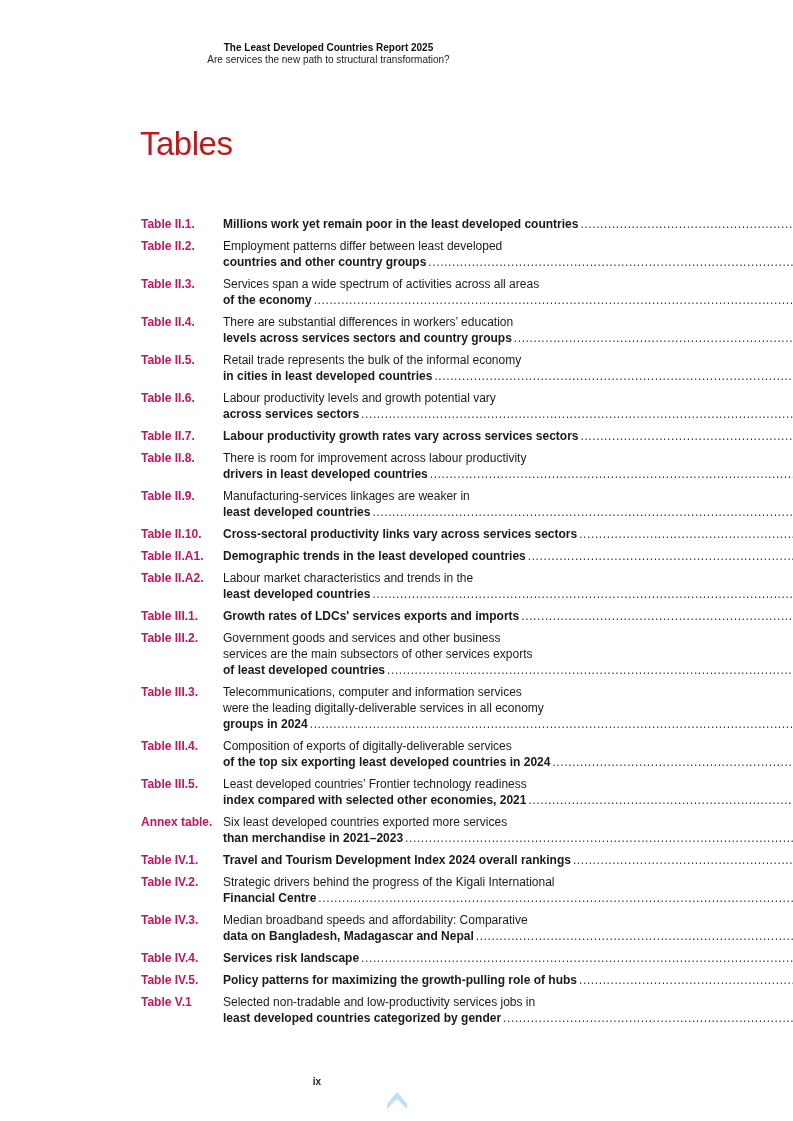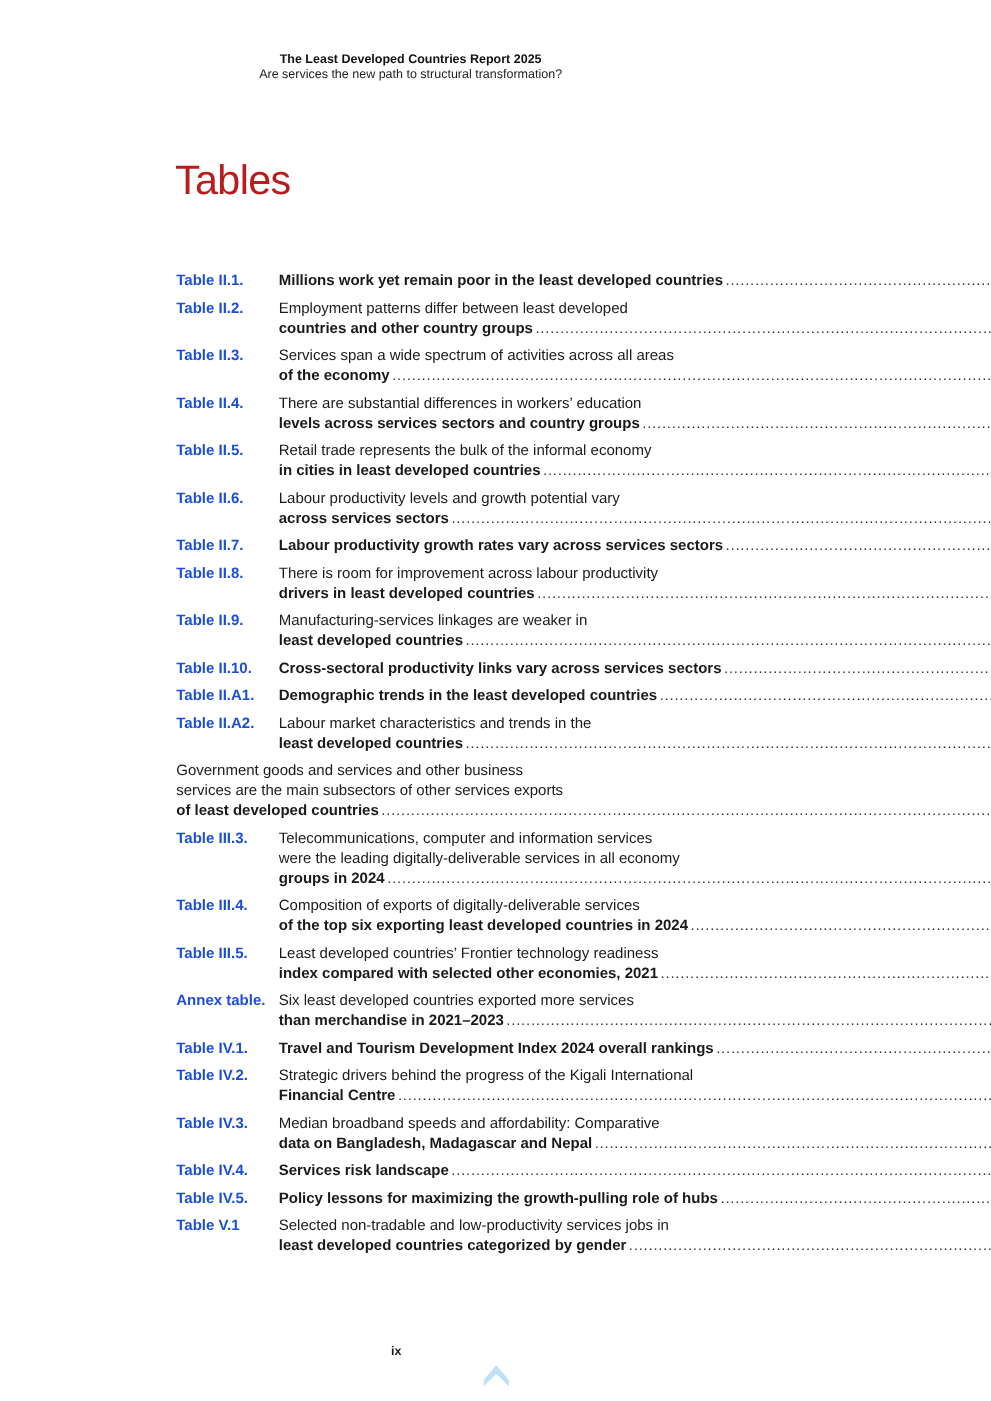--- a/index.html
+++ b/index.html
@@ -3,21 +3,21 @@
 <meta charset="utf-8">
 <style>
   html, body { margin: 0; padding: 0; background: #ffffff; }
   body { width: 793px; height: 1121px; position: relative; overflow: hidden; font-family: "Liberation Sans", sans-serif; color: #1a1a1a; }
   .header { position: absolute; top: 42px; left: 0; width: 657px; text-align: center; }
   .header .title { font-size: 10px; font-weight: bold; line-height: 12px; color: #111; }
   .header .subtitle { font-size: 10px; line-height: 12px; color: #222; }
   .page-title { position: absolute; top: 124px; left: 140px; font-size: 33px; color: #b91c1c; font-weight: normal; letter-spacing: -0.5px; margin: 0; line-height: 40px; }
   .toc { position: absolute; top: 216px; left: 141px; width: 507px; }
   .entry { display: flex; margin-bottom: 6px; font-size: 12px; line-height: 16px; }
-  .entry .label { width: 82px; flex: 0 0 82px; color: #1d4ed8; font-weight: bold; white-space: nowrap; }
+  .entry .label { width: 82px; flex: 0 0 82px; color: #be185d; font-weight: bold; white-space: nowrap; }
   .entry .body { flex: 1; }
   .entry .line { display: block; white-space: nowrap; }
   .entry .last { display: flex; align-items: baseline; }
   .entry .last .txt { white-space: nowrap; font-weight: bold; }
   .entry .last .dots { flex: 1; overflow: hidden; white-space: nowrap; margin: 0 2px; color: #333; }
   .entry .last .dots::before { content: "................................................................................................................................................................................................................................................"; letter-spacing: 0.6px; }
   .folio { position: absolute; top: 1076px; left: 0; width: 634px; text-align: center; font-size: 10px; font-weight: bold; }
   .chev { position: absolute; top: 1090px; left: 386px; width: 22px; height: 20px; }
 </style>
 </head>
@@ -141,20 +141,30 @@
       <div class="label">Table II.A2.</div>
       <div class="body">
         <span class="line">Labour market characteristics and trends in the</span>
         <div class="last">
           <span class="txt">least developed countries</span>
           <span class="dots"></span>
         </div>
       </div>
     </div>
     <div class="entry">
+      <div class="label">Table III.1.</div>
+      <div class="body">
+        <div class="last">
+          <span class="txt">Growth rates of LDCs' services exports and imports</span>
+          <span class="dots"></span>
+        </div>
+      </div>
+    </div>
+    <div class="entry">
+      <div class="label">Table III.2.</div>
       <div class="body">
         <span class="line">Government goods and services and other business</span>
         <span class="line">services are the main subsectors of other services exports</span>
         <div class="last">
           <span class="txt">of least developed countries</span>
           <span class="dots"></span>
         </div>
       </div>
     </div>
     <div class="entry">
@@ -233,21 +243,21 @@
         <div class="last">
           <span class="txt">Services risk landscape</span>
           <span class="dots"></span>
         </div>
       </div>
     </div>
     <div class="entry">
       <div class="label">Table IV.5.</div>
       <div class="body">
         <div class="last">
-          <span class="txt">Policy lessons for maximizing the growth-pulling role of hubs</span>
+          <span class="txt">Policy patterns for maximizing the growth-pulling role of hubs</span>
           <span class="dots"></span>
         </div>
       </div>
     </div>
     <div class="entry">
       <div class="label">Table V.1</div>
       <div class="body">
         <span class="line">Selected non-tradable and low-productivity services jobs in</span>
         <div class="last">
           <span class="txt">least developed countries categorized by gender</span>

